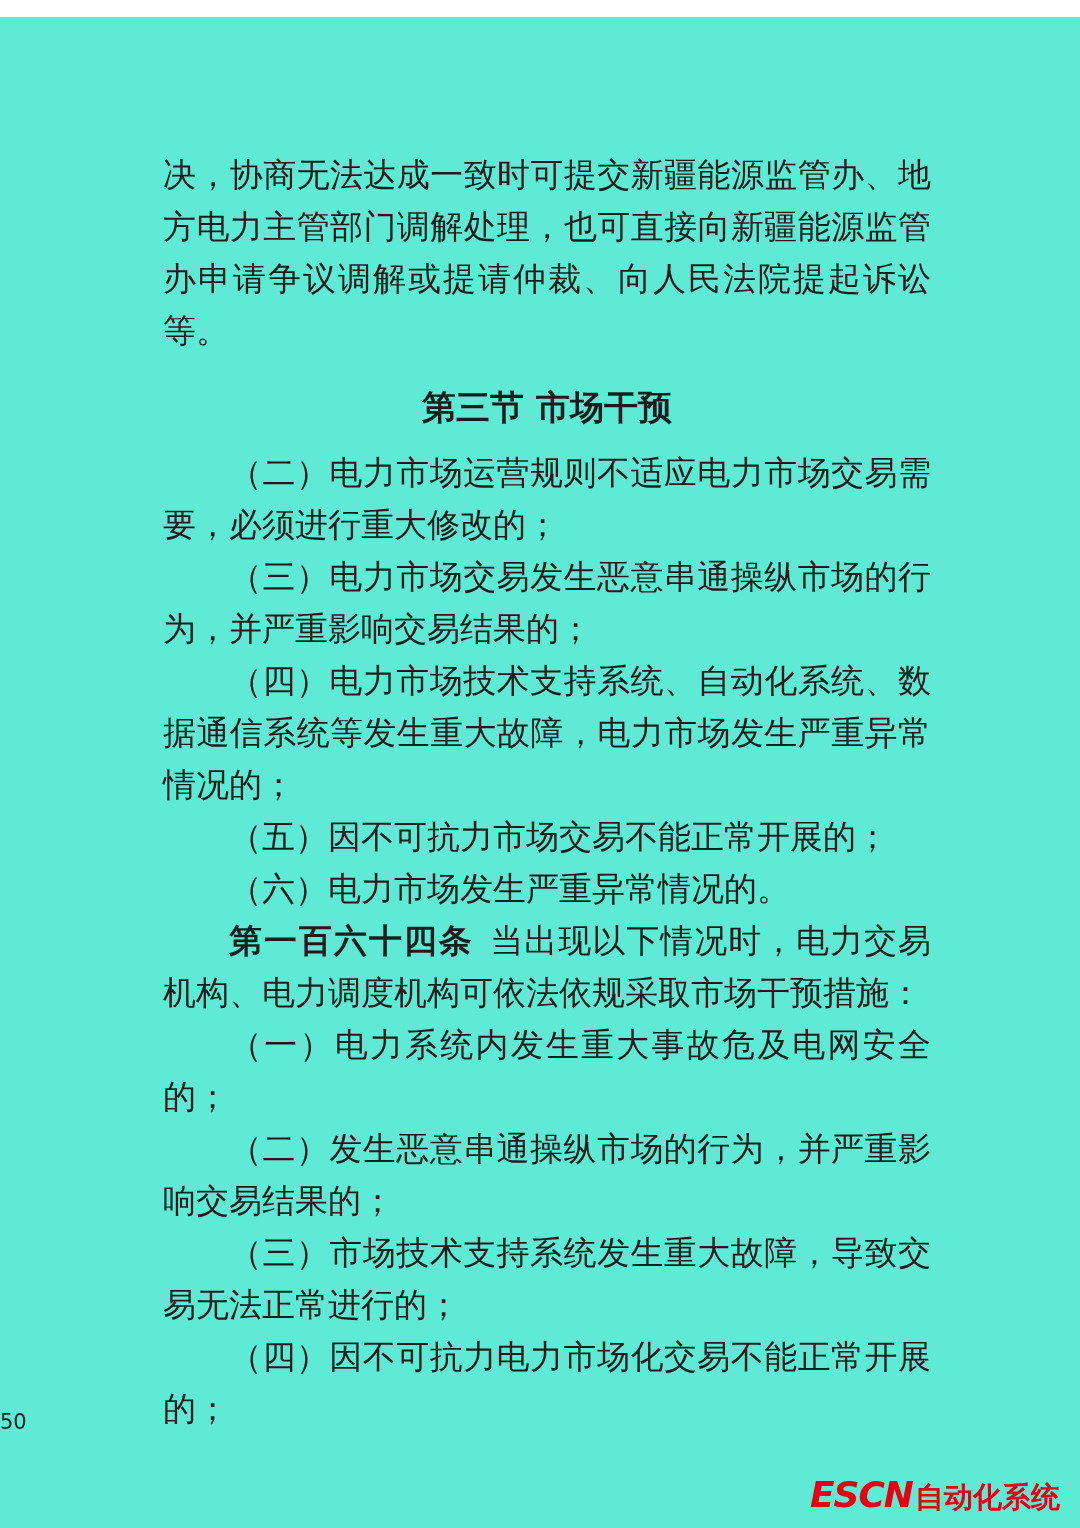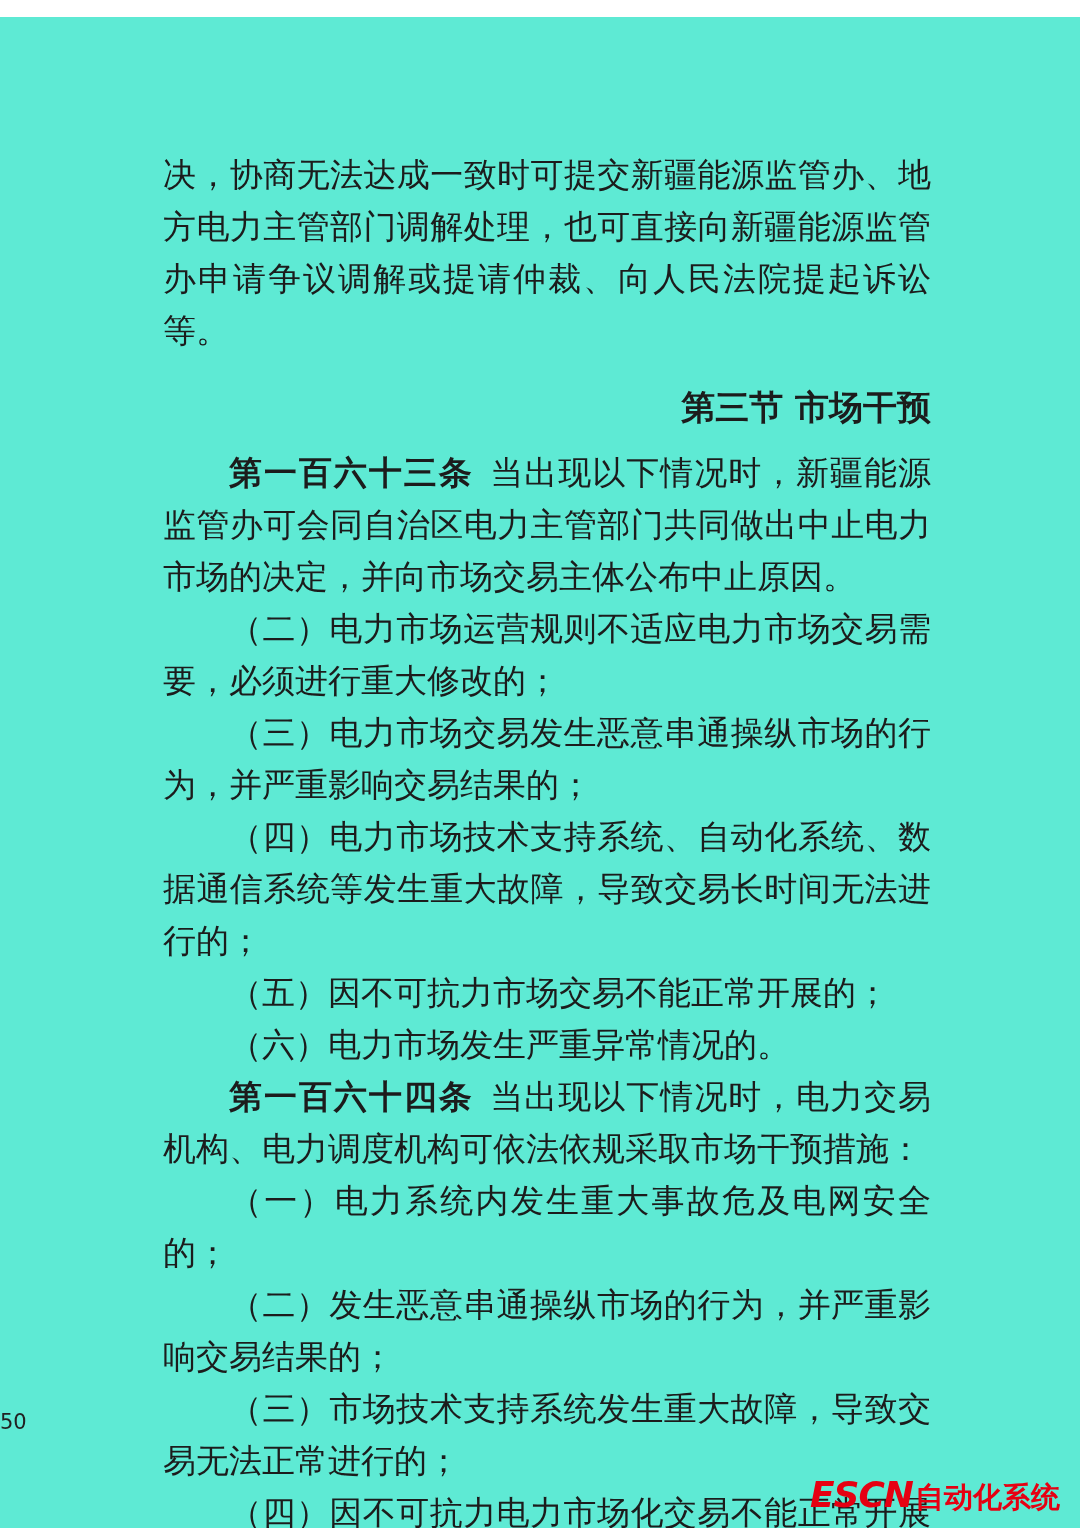--- a/index.html
+++ b/index.html
@@ -26,21 +26,21 @@
     text-align: justify;
     text-align-last: left;
     word-break: break-all;
   }
   p.indent { text-indent: 2em; }
   .section-heading {
     margin: 24px 0 14px 0;
     font-size: 34px;
     line-height: 52px;
     font-weight: bold;
-    text-align: right;
+    text-align: center;
   }
   .article-no {
     font-family: "DejaVu Sans", "Liberation Sans", sans-serif;
     font-weight: 900;
     margin-right: 0.5em;
     letter-spacing: 1px;
   }
   .page-number {
     position: absolute;
     top: 1393px;
@@ -79,27 +79,24 @@
 </head>
 <body>
 
 <div class="page">
   <div class="content">
 
     <p class="body">决，协商无法达成一致时可提交新疆能源监管办、地方电力主管部门调解处理，也可直接向新疆能源监管办申请争议调解或提请仲裁、向人民法院提起诉讼等。</p>
 
     <h2 class="section-heading">第三节 市场干预</h2>
 
-    <p class="body indent">
-      <span class="article-no">第一百六十三条</span><span>当出现以下情况时，新疆能源监管办可会同自治区电力主管部门共同做出中止电力市场的决定，并向市场交易主体公布中止原因。</span>
-    </p>
 
     <p class="body indent">（二）电力市场运营规则不适应电力市场交易需要，必须进行重大修改的；</p>
     <p class="body indent">（三）电力市场交易发生恶意串通操纵市场的行为，并严重影响交易结果的；</p>
-    <p class="body indent">（四）电力市场技术支持系统、自动化系统、数据通信系统等发生重大故障，导致交易长时间无法进行的；</p>
+    <p class="body indent">（四）电力市场技术支持系统、自动化系统、数据通信系统等发生重大故障，电力市场发生严重异常情况的；</p>
     <p class="body indent">（五）因不可抗力市场交易不能正常开展的；</p>
     <p class="body indent">（六）电力市场发生严重异常情况的。</p>
 
     <p class="body indent">
       <span class="article-no">第一百六十四条</span><span>当出现以下情况时，电力交易机构、电力调度机构可依法依规采取市场干预措施：</span>
     </p>
 
     <p class="body indent">（一）电力系统内发生重大事故危及电网安全的；</p>
     <p class="body indent">（二）发生恶意串通操纵市场的行为，并严重影响交易结果的；</p>
     <p class="body indent">（三）市场技术支持系统发生重大故障，导致交易无法正常进行的；</p>

